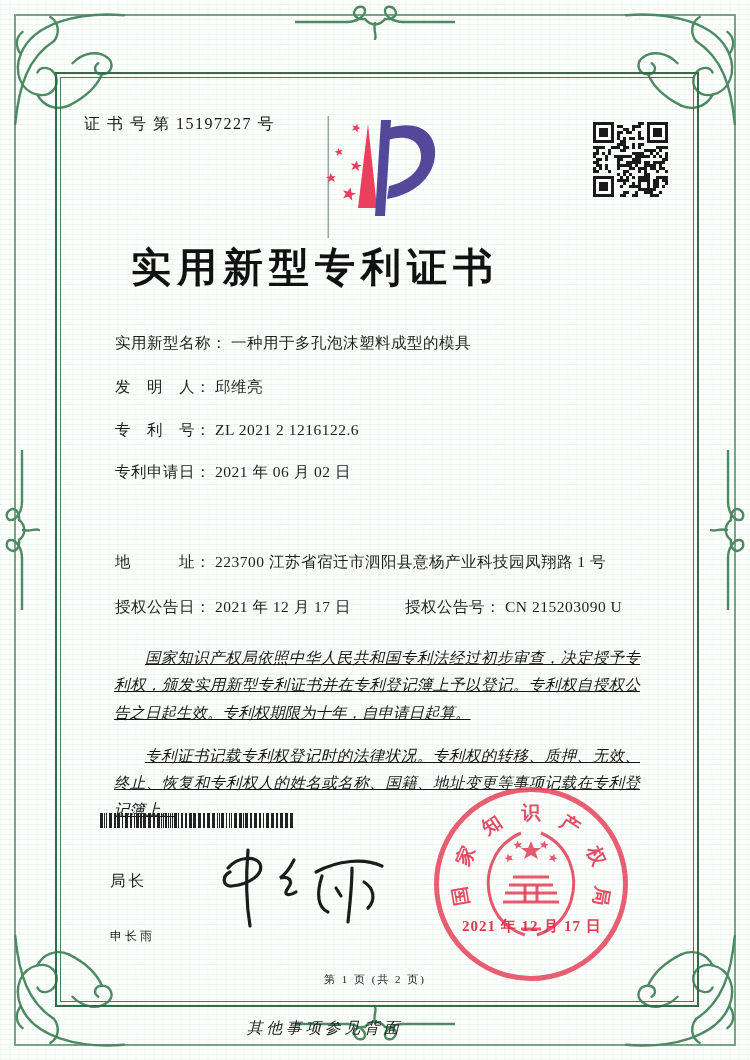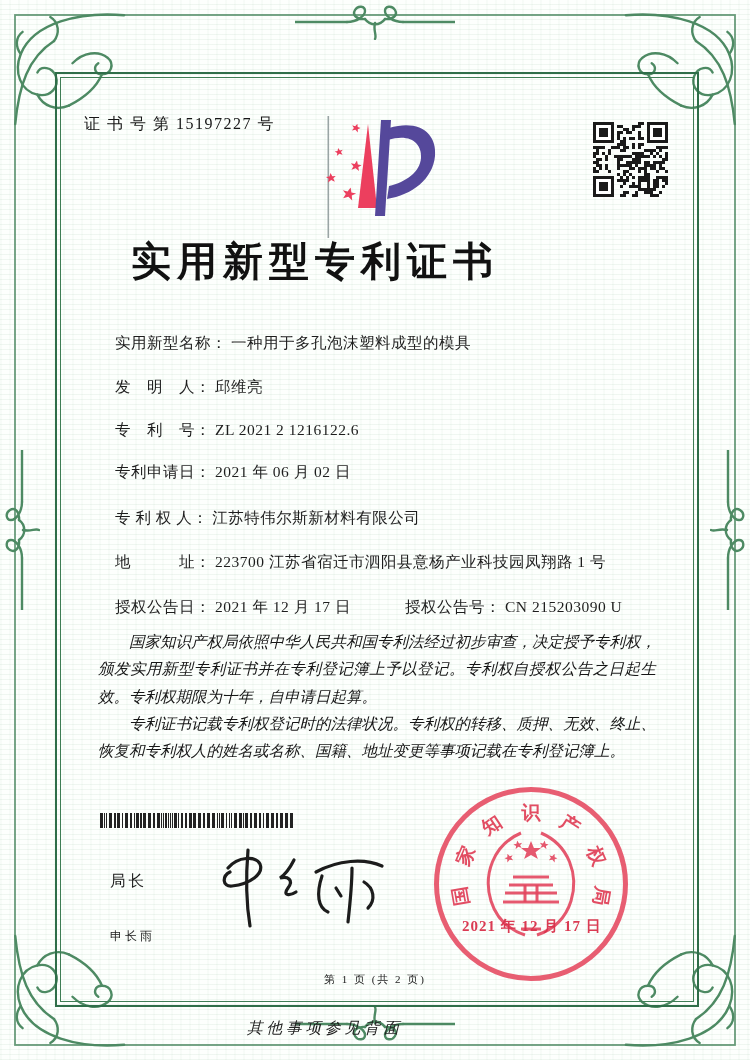--- a/index.html
+++ b/index.html
@@ -18,31 +18,31 @@
     border:2.5px solid #2f6e49;z-index:2;pointer-events:none;
   }
   .frame::after{
     content:"";position:absolute;left:3px;top:3px;right:3px;bottom:3px;
     border:1px solid #3f7d55;
   }
   .content{position:absolute;left:0;top:0;width:750px;height:1060px;z-index:3;}
   .cert-no{position:absolute;left:84px;top:114px;font-size:16px;letter-spacing:1.5px;color:#161616;}
   .logo{position:absolute;left:300px;top:116px;width:140px;height:122px;}
   .qr{position:absolute;left:593px;top:122px;width:75px;height:75px;}
-  .title{position:absolute;left:0;top:234px;width:630px;text-align:center;
+  .title{position:absolute;left:0;top:240px;width:630px;text-align:center;
     font-size:40px;font-weight:700;letter-spacing:6px;color:#111;}
   .field-row{position:absolute;left:100px;width:556px;font-size:15.5px;color:#1d1d1d;letter-spacing:0.5px;}
   .field-row .lbl{display:inline-block;margin-left:15px;}
   .field-row .val{display:inline-block;margin-left:4px;}
   .row-0{top:333px}.row-1{top:377px}.row-2{top:420px}.row-3{top:462px}
   .row-4{top:508px}.row-5{top:552px}.row-6{top:597px}
   .pair-b{position:absolute;left:290px;top:0;}
   .paras{position:absolute;left:98px;top:628px;width:558px;font-size:15.5px;line-height:1.76;
     color:#161616;text-align:justify;font-style:italic;}
-  .paras p{margin:0;text-indent:2em;}
+  .paras p{margin:16px;text-indent:2em;text-decoration:underline;}
   .barcode{position:absolute;left:100px;top:813px;width:196px;height:15px;}
   .signer-title{position:absolute;left:110px;top:871px;font-size:15.5px;letter-spacing:3px;}
   .signer-name{position:absolute;left:110px;top:928px;font-size:12px;letter-spacing:3px;}
   .signature{position:absolute;left:210px;top:842px;width:185px;height:92px;z-index:4;}
   .seal{position:absolute;left:434px;top:787px;width:194px;height:194px;z-index:5;}
   .seal-ring{position:absolute;left:0;top:0;width:184px;height:184px;border:5px solid rgba(229,72,95,0.88);
     border-radius:50%;}
   .seal-chars span{font-size:19px;font-weight:700;color:rgba(223,62,86,0.92);
     font-family:"Liberation Serif","DejaVu Serif",serif;}
   .seal-emblem{position:absolute;left:45px;top:38px;width:104px;height:116px;}
@@ -345,23 +345,20 @@
     </div>
     <div class="field-row row-1">
       <span class="lbl">发　明　人：</span><span class="val">邱维亮</span>
     </div>
     <div class="field-row row-2">
       <span class="lbl">专　利　号：</span><span class="val">ZL 2021 2 1216122.6</span>
     </div>
     <div class="field-row row-3">
       <span class="lbl">专利申请日：</span><span class="val">2021 年 06 月 02 日</span>
     </div>
-    <div class="field-row row-4">
-      <span class="lbl">专 利 权 人：</span><span class="val">江苏特伟尔斯新材料有限公司</span>
-    </div>
     <div class="field-row row-5">
       <span class="lbl">地　　　址：</span><span class="val">223700 江苏省宿迁市泗阳县意杨产业科技园凤翔路 1 号</span>
     </div>
     <div class="field-row row-6">
       <span class="lbl">授权公告日：</span><span class="val">2021 年 12 月 17 日</span>
       <span class="pair-b">
         <span class="lbl">授权公告号：</span><span class="val">CN 215203090 U</span>
       </span>
     </div>
 

